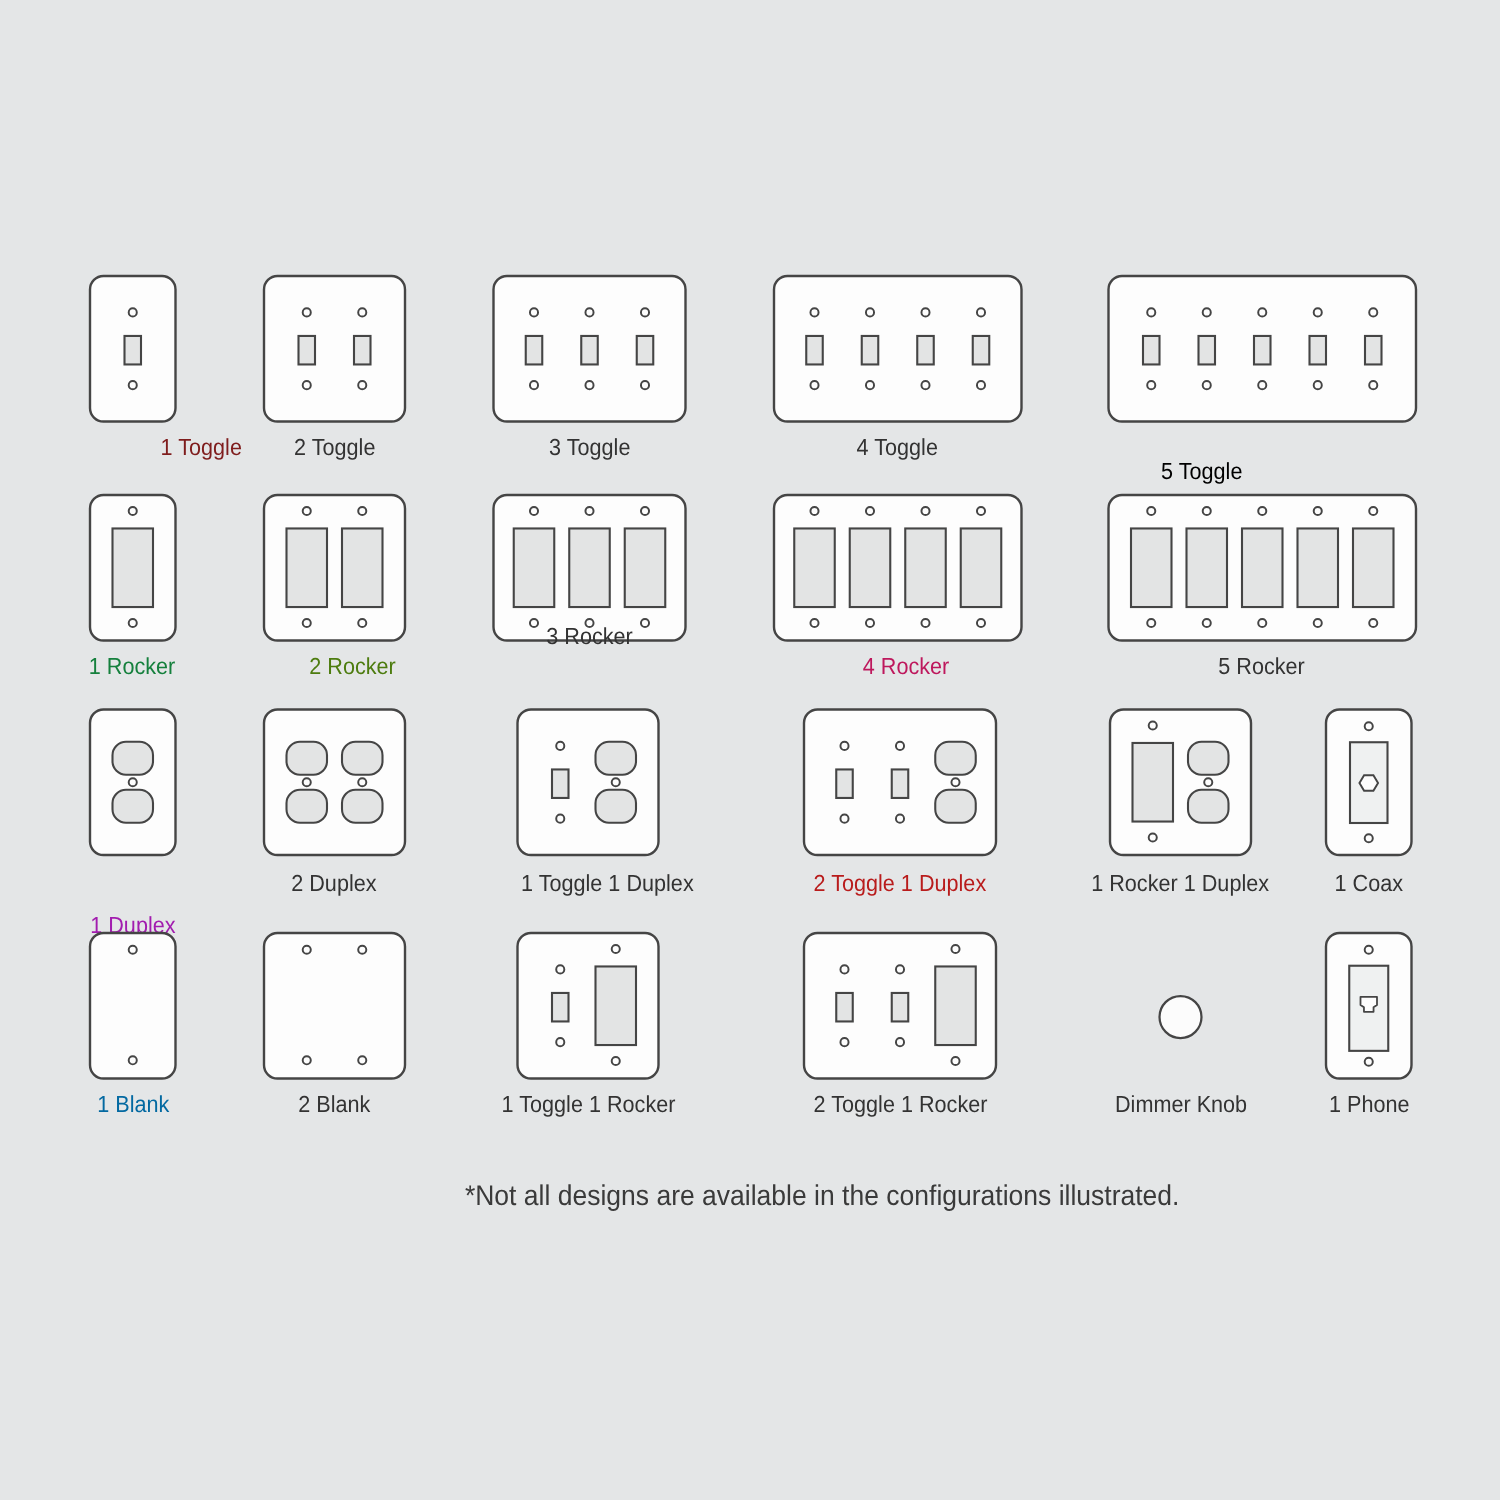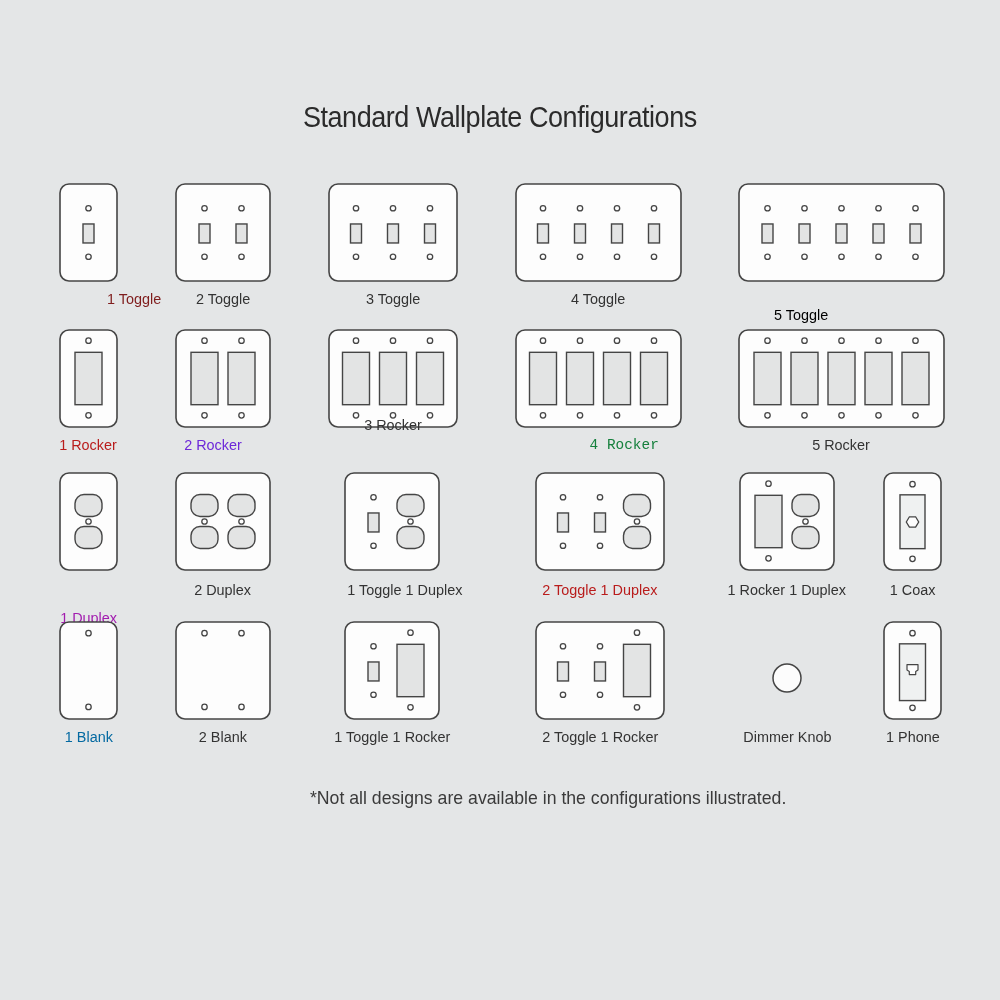--- a/index.html
+++ b/index.html
@@ -20,23 +20,20 @@
   }
   .footnote > span{display:inline-block;transform:scaleX(.93);white-space:nowrap;}
   .plate-fig{position:absolute;line-height:0;}
   .plate-label{position:absolute;text-align:center;font-size:15.5px;}
   .plate-label > span{display:inline-block;transform:scaleX(.93);white-space:nowrap;}
 </style>
 </head>
 <body>
 
 <div id="stage" style="background: rgb(228, 230, 231);">
-  <div class="page-title" style="color: rgb(43, 43, 43);">
-    <span>Standard Wallplate Configurations</span>
-  </div>
   <div class="footnote" style="color: rgb(58, 58, 58); padding-left: 48px;">
     <span>*Not all designs are available in the configurations illustrated.</span>
   </div>
 <div class="plate-fig" style="left: 57px; top: 181px;"><svg width="63" height="103">
         <rect x="3" y="3" width="57" height="97" rx="9" ry="9" fill="#fdfdfd" stroke="#454545" stroke-width="1.6"></rect>
         <circle cx="31.5" cy="27.25" r="2.7" fill="#fdfdfd" stroke="#454545" stroke-width="1.3"></circle>
         <rect x="26" y="42.97" width="11" height="19" fill="#e3e4e4" stroke="#454545" stroke-width="1.4"></rect>
         <circle cx="31.5" cy="75.75" r="2.7" fill="#fdfdfd" stroke="#454545" stroke-width="1.3"></circle>
       </svg></div>
     <div class="plate-label" style="left: 13.5px; width: 150px; top: 290px; color: #7f1d1d; text-align: right;"><span>1 Toggle</span></div>
@@ -97,31 +94,31 @@
         <rect x="174" y="42.97" width="11" height="19" fill="#e3e4e4" stroke="#454545" stroke-width="1.4"></rect>
         <circle cx="179.5" cy="75.75" r="2.7" fill="#fdfdfd" stroke="#454545" stroke-width="1.3"></circle>
       </svg></div>
     <div class="plate-label" style="left: 726px; width: 150px; top: 290px; color: #000000; margin-top: 16px;"><span>5 Toggle</span></div>
     <div class="plate-fig" style="left: 57px; top: 327px;"><svg width="63" height="103">
         <rect x="3" y="3" width="57" height="97" rx="9" ry="9" fill="#fdfdfd" stroke="#454545" stroke-width="1.6"></rect>
         <circle cx="31.5" cy="13.67" r="2.7" fill="#fdfdfd" stroke="#454545" stroke-width="1.3"></circle>
         <rect x="18" y="25.310000000000002" width="27" height="52.38" fill="#e3e4e4" stroke="#454545" stroke-width="1.4"></rect>
         <circle cx="31.5" cy="88.36" r="2.7" fill="#fdfdfd" stroke="#454545" stroke-width="1.3"></circle>
       </svg></div>
-    <div class="plate-label" style="left: 13.5px; width: 150px; top: 436px; color: #b91c1c;"><span>1 Rocker</span></div>
+    <div class="plate-label" style="left: 13.5px; width: 150px; top: 436px; color: #15803d;"><span>1 Rocker</span></div>
     <div class="plate-fig" style="left: 173px; top: 327px;"><svg width="100" height="103">
         <rect x="3" y="3" width="94" height="97" rx="9" ry="9" fill="#fdfdfd" stroke="#454545" stroke-width="1.6"></rect>
         <circle cx="31.5" cy="13.67" r="2.7" fill="#fdfdfd" stroke="#454545" stroke-width="1.3"></circle>
         <rect x="18" y="25.310000000000002" width="27" height="52.38" fill="#e3e4e4" stroke="#454545" stroke-width="1.4"></rect>
         <circle cx="31.5" cy="88.36" r="2.7" fill="#fdfdfd" stroke="#454545" stroke-width="1.3"></circle>
         <circle cx="68.5" cy="13.67" r="2.7" fill="#fdfdfd" stroke="#454545" stroke-width="1.3"></circle>
         <rect x="55" y="25.310000000000002" width="27" height="52.38" fill="#e3e4e4" stroke="#454545" stroke-width="1.4"></rect>
         <circle cx="68.5" cy="88.36" r="2.7" fill="#fdfdfd" stroke="#454545" stroke-width="1.3"></circle>
       </svg></div>
-    <div class="plate-label" style="left: 138px; width: 150px; top: 436px; color: #6d28d9;"><span>2 Rocker</span></div>
+    <div class="plate-label" style="left: 160px; width: 150px; top: 436px; color: #4d7c0f;"><span>2 Rocker</span></div>
     <div class="plate-fig" style="left: 326px; top: 327px;"><svg width="134" height="103">
         <rect x="3" y="3" width="128" height="97" rx="9" ry="9" fill="#fdfdfd" stroke="#454545" stroke-width="1.6"></rect>
         <circle cx="30" cy="13.67" r="2.7" fill="#fdfdfd" stroke="#454545" stroke-width="1.3"></circle>
         <rect x="16.5" y="25.310000000000002" width="27" height="52.38" fill="#e3e4e4" stroke="#454545" stroke-width="1.4"></rect>
         <circle cx="30" cy="88.36" r="2.7" fill="#fdfdfd" stroke="#454545" stroke-width="1.3"></circle>
         <circle cx="67" cy="13.67" r="2.7" fill="#fdfdfd" stroke="#454545" stroke-width="1.3"></circle>
         <rect x="53.5" y="25.310000000000002" width="27" height="52.38" fill="#e3e4e4" stroke="#454545" stroke-width="1.4"></rect>
         <circle cx="67" cy="88.36" r="2.7" fill="#fdfdfd" stroke="#454545" stroke-width="1.3"></circle>
         <circle cx="104" cy="13.67" r="2.7" fill="#fdfdfd" stroke="#454545" stroke-width="1.3"></circle>
         <rect x="90.5" y="25.310000000000002" width="27" height="52.38" fill="#e3e4e4" stroke="#454545" stroke-width="1.4"></rect>
@@ -136,21 +133,21 @@
         <circle cx="67" cy="13.67" r="2.7" fill="#fdfdfd" stroke="#454545" stroke-width="1.3"></circle>
         <rect x="53.5" y="25.310000000000002" width="27" height="52.38" fill="#e3e4e4" stroke="#454545" stroke-width="1.4"></rect>
         <circle cx="67" cy="88.36" r="2.7" fill="#fdfdfd" stroke="#454545" stroke-width="1.3"></circle>
         <circle cx="104" cy="13.67" r="2.7" fill="#fdfdfd" stroke="#454545" stroke-width="1.3"></circle>
         <rect x="90.5" y="25.310000000000002" width="27" height="52.38" fill="#e3e4e4" stroke="#454545" stroke-width="1.4"></rect>
         <circle cx="104" cy="88.36" r="2.7" fill="#fdfdfd" stroke="#454545" stroke-width="1.3"></circle>
         <circle cx="141" cy="13.67" r="2.7" fill="#fdfdfd" stroke="#454545" stroke-width="1.3"></circle>
         <rect x="127.5" y="25.310000000000002" width="27" height="52.38" fill="#e3e4e4" stroke="#454545" stroke-width="1.4"></rect>
         <circle cx="141" cy="88.36" r="2.7" fill="#fdfdfd" stroke="#454545" stroke-width="1.3"></circle>
       </svg></div>
-    <div class="plate-label" style="left: 549px; width: 150px; top: 436px; color: #15803d; font-family: Liberation Mono, monospace;"><span>4 Rocker</span></div>
+    <div class="plate-label" style="left: 529px; width: 150px; top: 436px; color: #be185d;"><span>4 Rocker</span></div>
     <div class="plate-fig" style="left: 736px; top: 327px;"><svg width="211" height="103">
         <rect x="3" y="3" width="205" height="97" rx="9" ry="9" fill="#fdfdfd" stroke="#454545" stroke-width="1.6"></rect>
         <circle cx="31.5" cy="13.67" r="2.7" fill="#fdfdfd" stroke="#454545" stroke-width="1.3"></circle>
         <rect x="18" y="25.310000000000002" width="27" height="52.38" fill="#e3e4e4" stroke="#454545" stroke-width="1.4"></rect>
         <circle cx="31.5" cy="88.36" r="2.7" fill="#fdfdfd" stroke="#454545" stroke-width="1.3"></circle>
         <circle cx="68.5" cy="13.67" r="2.7" fill="#fdfdfd" stroke="#454545" stroke-width="1.3"></circle>
         <rect x="55" y="25.310000000000002" width="27" height="52.38" fill="#e3e4e4" stroke="#454545" stroke-width="1.4"></rect>
         <circle cx="68.5" cy="88.36" r="2.7" fill="#fdfdfd" stroke="#454545" stroke-width="1.3"></circle>
         <circle cx="105.5" cy="13.67" r="2.7" fill="#fdfdfd" stroke="#454545" stroke-width="1.3"></circle>
         <rect x="92" y="25.310000000000002" width="27" height="52.38" fill="#e3e4e4" stroke="#454545" stroke-width="1.4"></rect>

